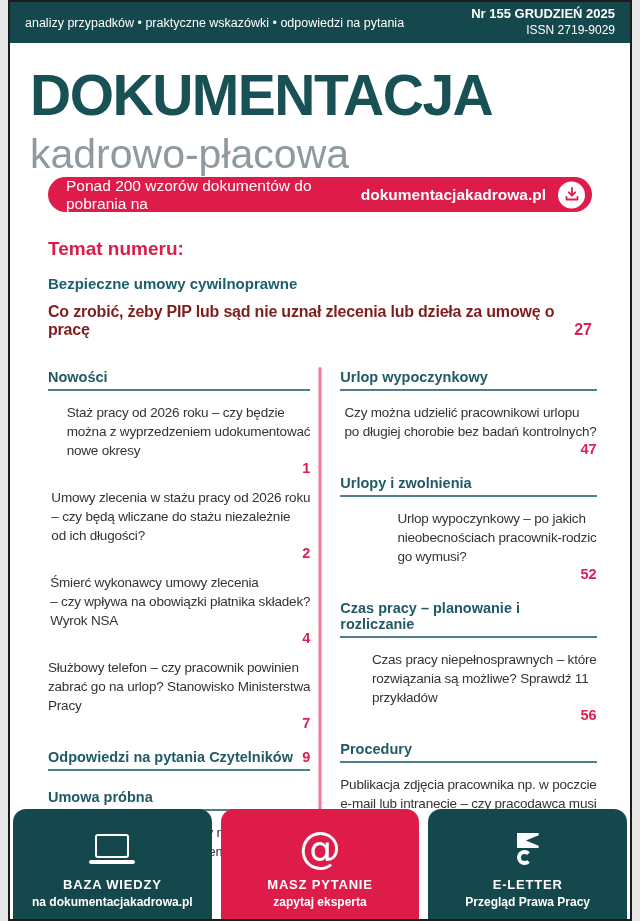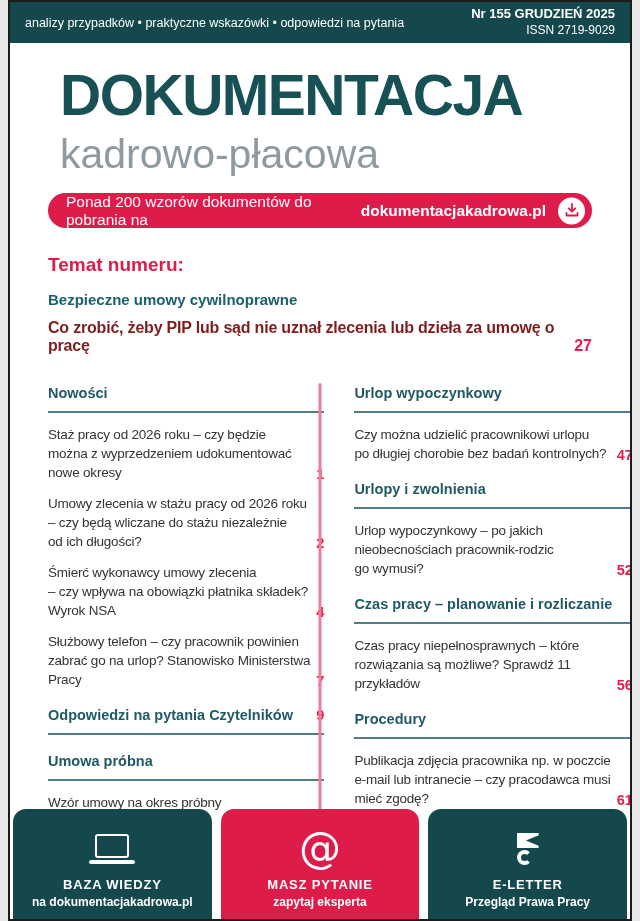--- a/index.html
+++ b/index.html
@@ -12,31 +12,31 @@
   
   .topbar {
     height:41px; background:#14484d; color:#ffffff;
     display:flex; align-items:center; justify-content:space-between;
     padding:0 15px; font-size:12.5px;
   }
   .topbar .right { text-align:right; line-height:1.3; }
   .topbar .issue { font-weight:bold; font-size:13px; }
   .topbar .issn { font-size:12px; }
   
-  .masthead { padding:24px 38px 0 50px; }
+  .masthead { padding:24px 38px 0 20px; }
   .masthead .title {
     font-size:57px; font-weight:bold; color:#175055;
     letter-spacing:-1.5px; line-height:1.0;
   }
   .masthead .subtitle {
     font-size:41px; font-weight:400; color:#8e9a9f; line-height:1.1; margin-top:8px;
   }
   
   .banner {
-    position:relative; margin:16px 38px 0 38px; height:35px;
+    position:relative; margin:0 38px 0 38px; height:35px;
     background:#dd1c4a; border-radius:18px; color:#fff;
     display:flex; align-items:center; padding:0 46px 0 18px;
     font-size:15.5px; cursor:pointer;
   }
   .banner b { margin-left:5px; }
   .banner .dl {
     position:absolute; right:7px; top:50%; transform:translateY(-50%);
     width:27px; height:27px; border-radius:50%; background:#ffffff;
     display:flex; align-items:center; justify-content:center;
   }
@@ -52,25 +52,25 @@
     position:relative; margin:30px 38px 0 38px;
     display:grid; grid-template-columns:1fr 1fr; column-gap:30px;
   }
   .vdivider {
     position:absolute; left:50%; transform:translateX(-50%);
     top:-2px; bottom:6px; width:3px; background:#f07d95; border-radius:2px;
   }
   .sec {
     display:flex; justify-content:space-between; align-items:flex-end;
     font-size:14.5px; font-weight:bold; color:#1f5a66;
-    padding-bottom:10px; border-bottom:2px solid #517e8b;
+    padding-bottom:4px; border-bottom:2px solid #517e8b;
     margin:18px 0 12px 0;
   }
   .col > .sec:first-child { margin-top:0; }
-  .toc-item { display:flex; align-items:flex-end; margin-bottom:12px; cursor:pointer; }
+  .toc-item { display:flex; align-items:flex-end; margin-bottom:12px; cursor:pointer;flex-direction:column; }
   .toc-item .t {
     flex:1; white-space:pre; font-size:13.5px; font-weight:400;
     color:#333333; line-height:19px; letter-spacing:-0.2px;
   }
   .pg { font-size:14.5px; font-weight:bold; color:#e01e4e; padding-left:6px; }
   
   .footer {
     position:absolute; left:3px; right:3px; bottom:0;
     display:flex; gap:9px; height:110px;
   }

